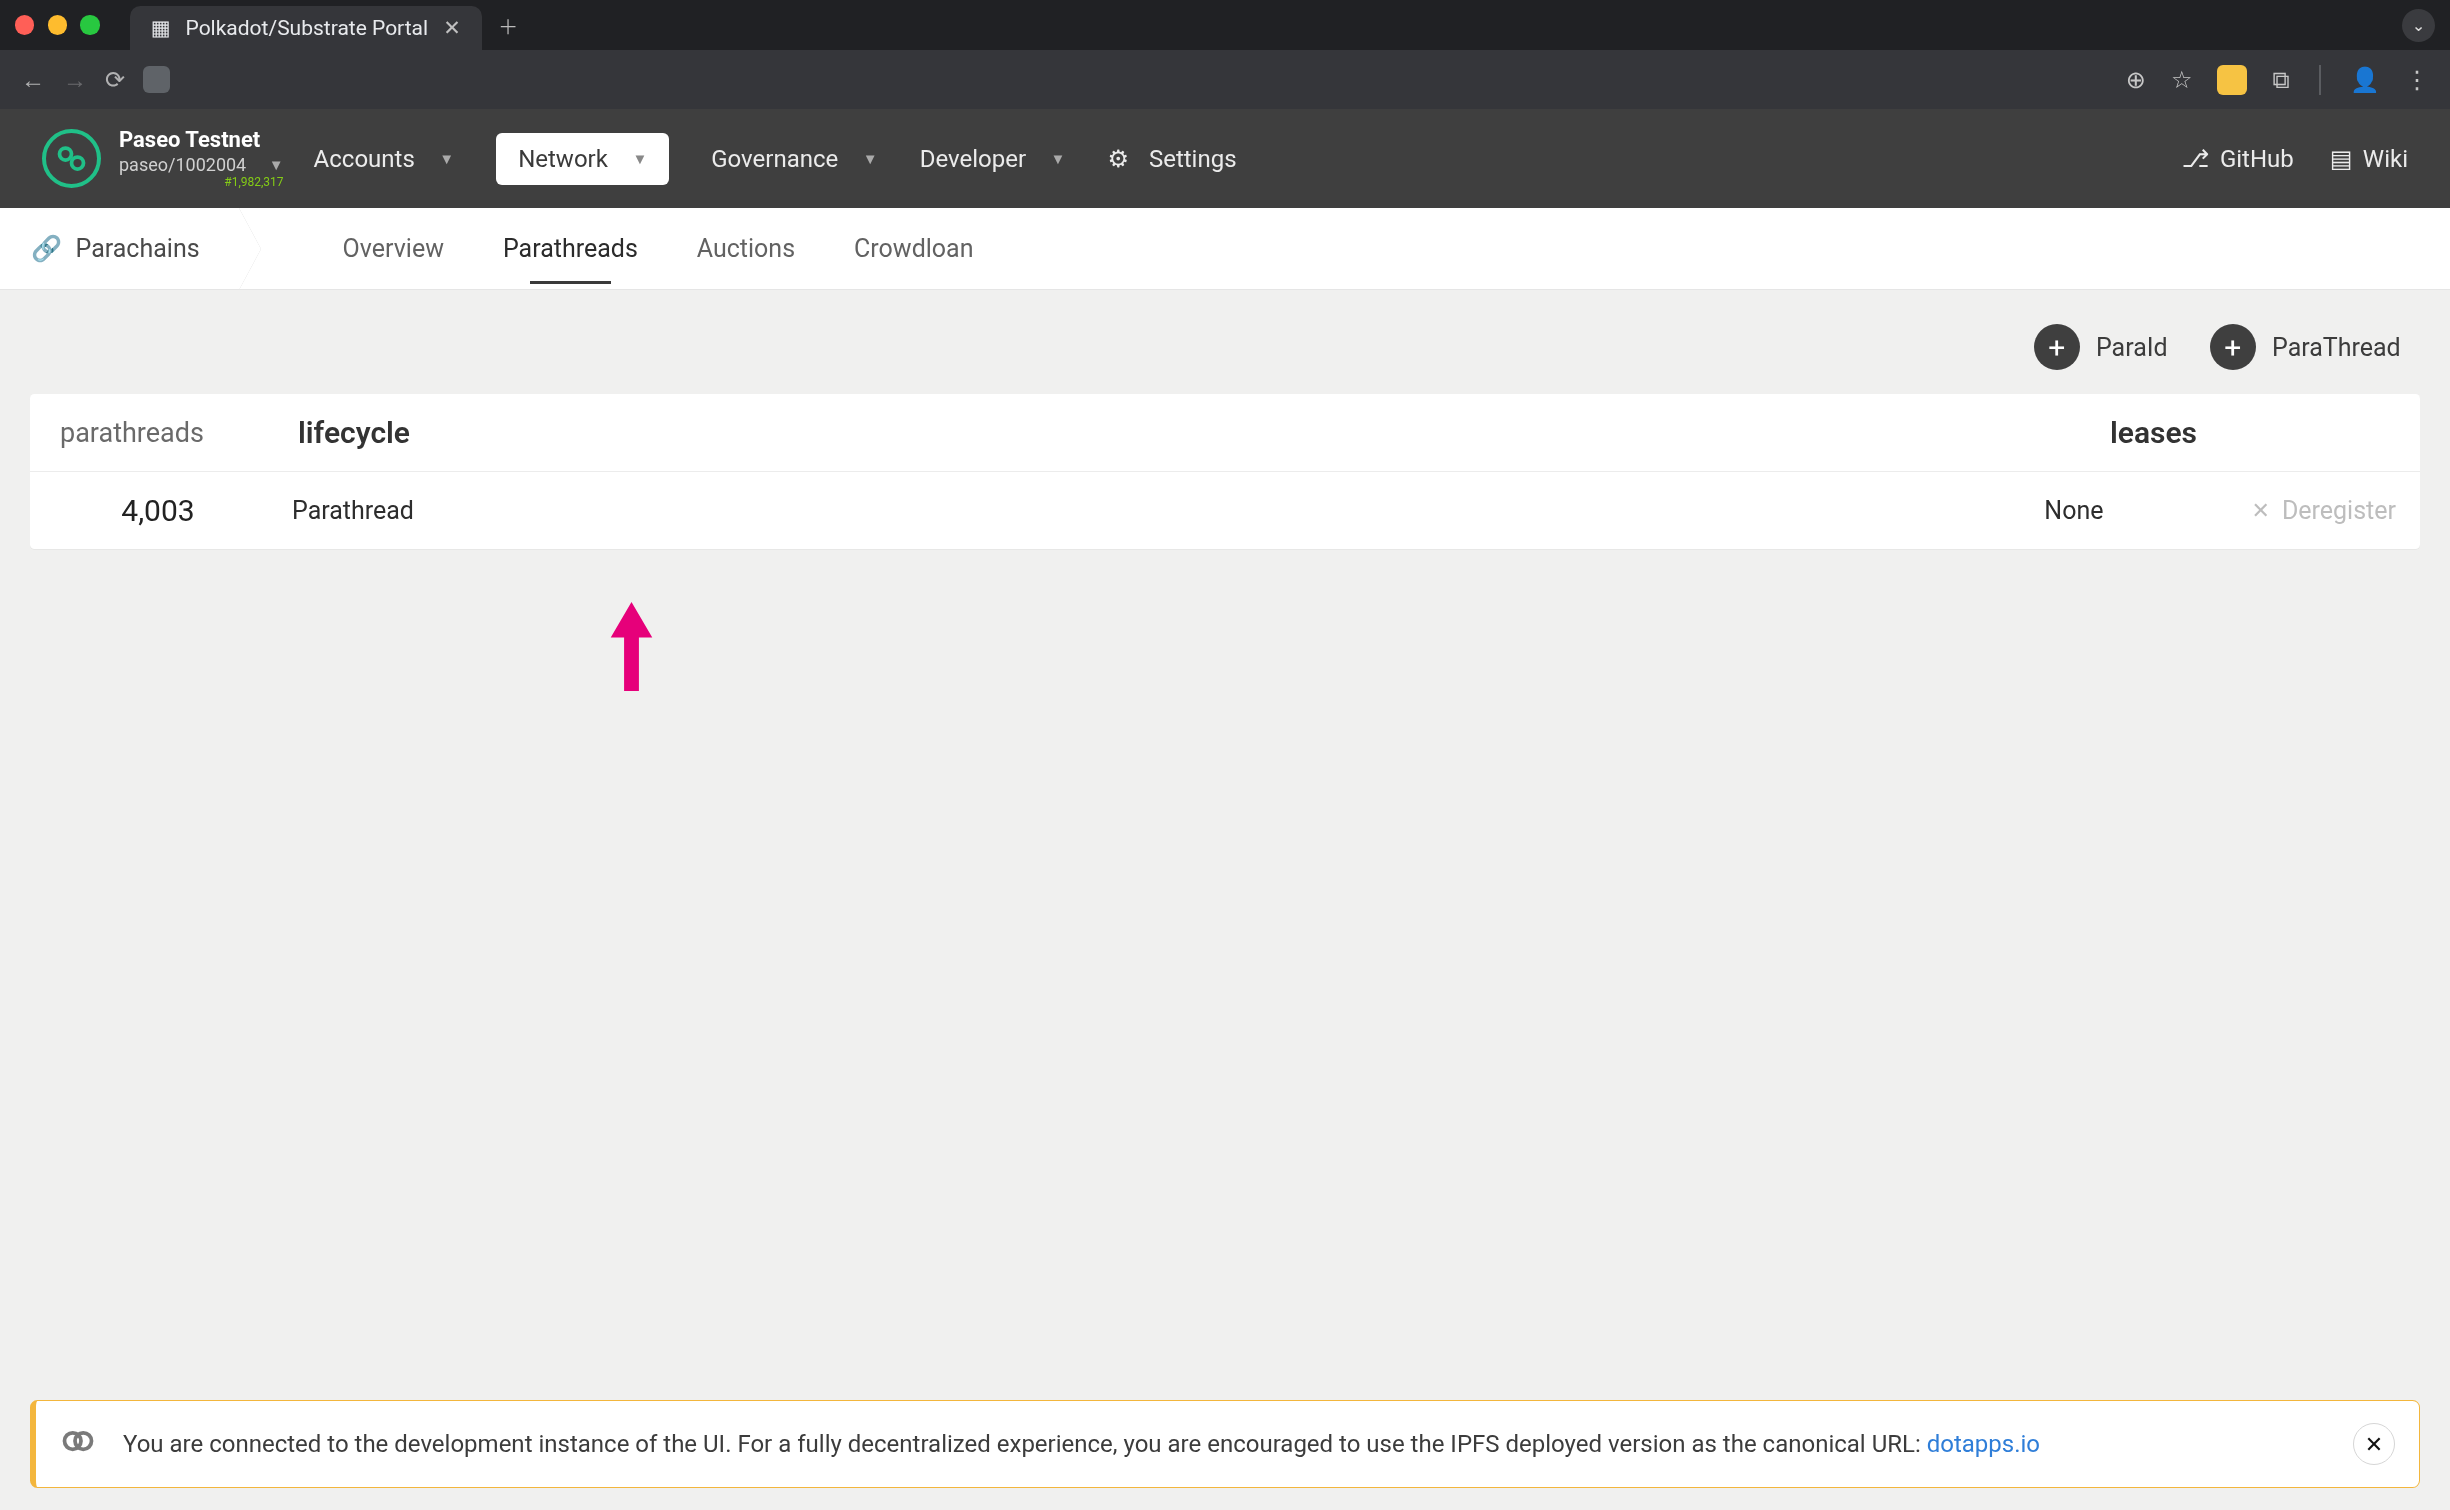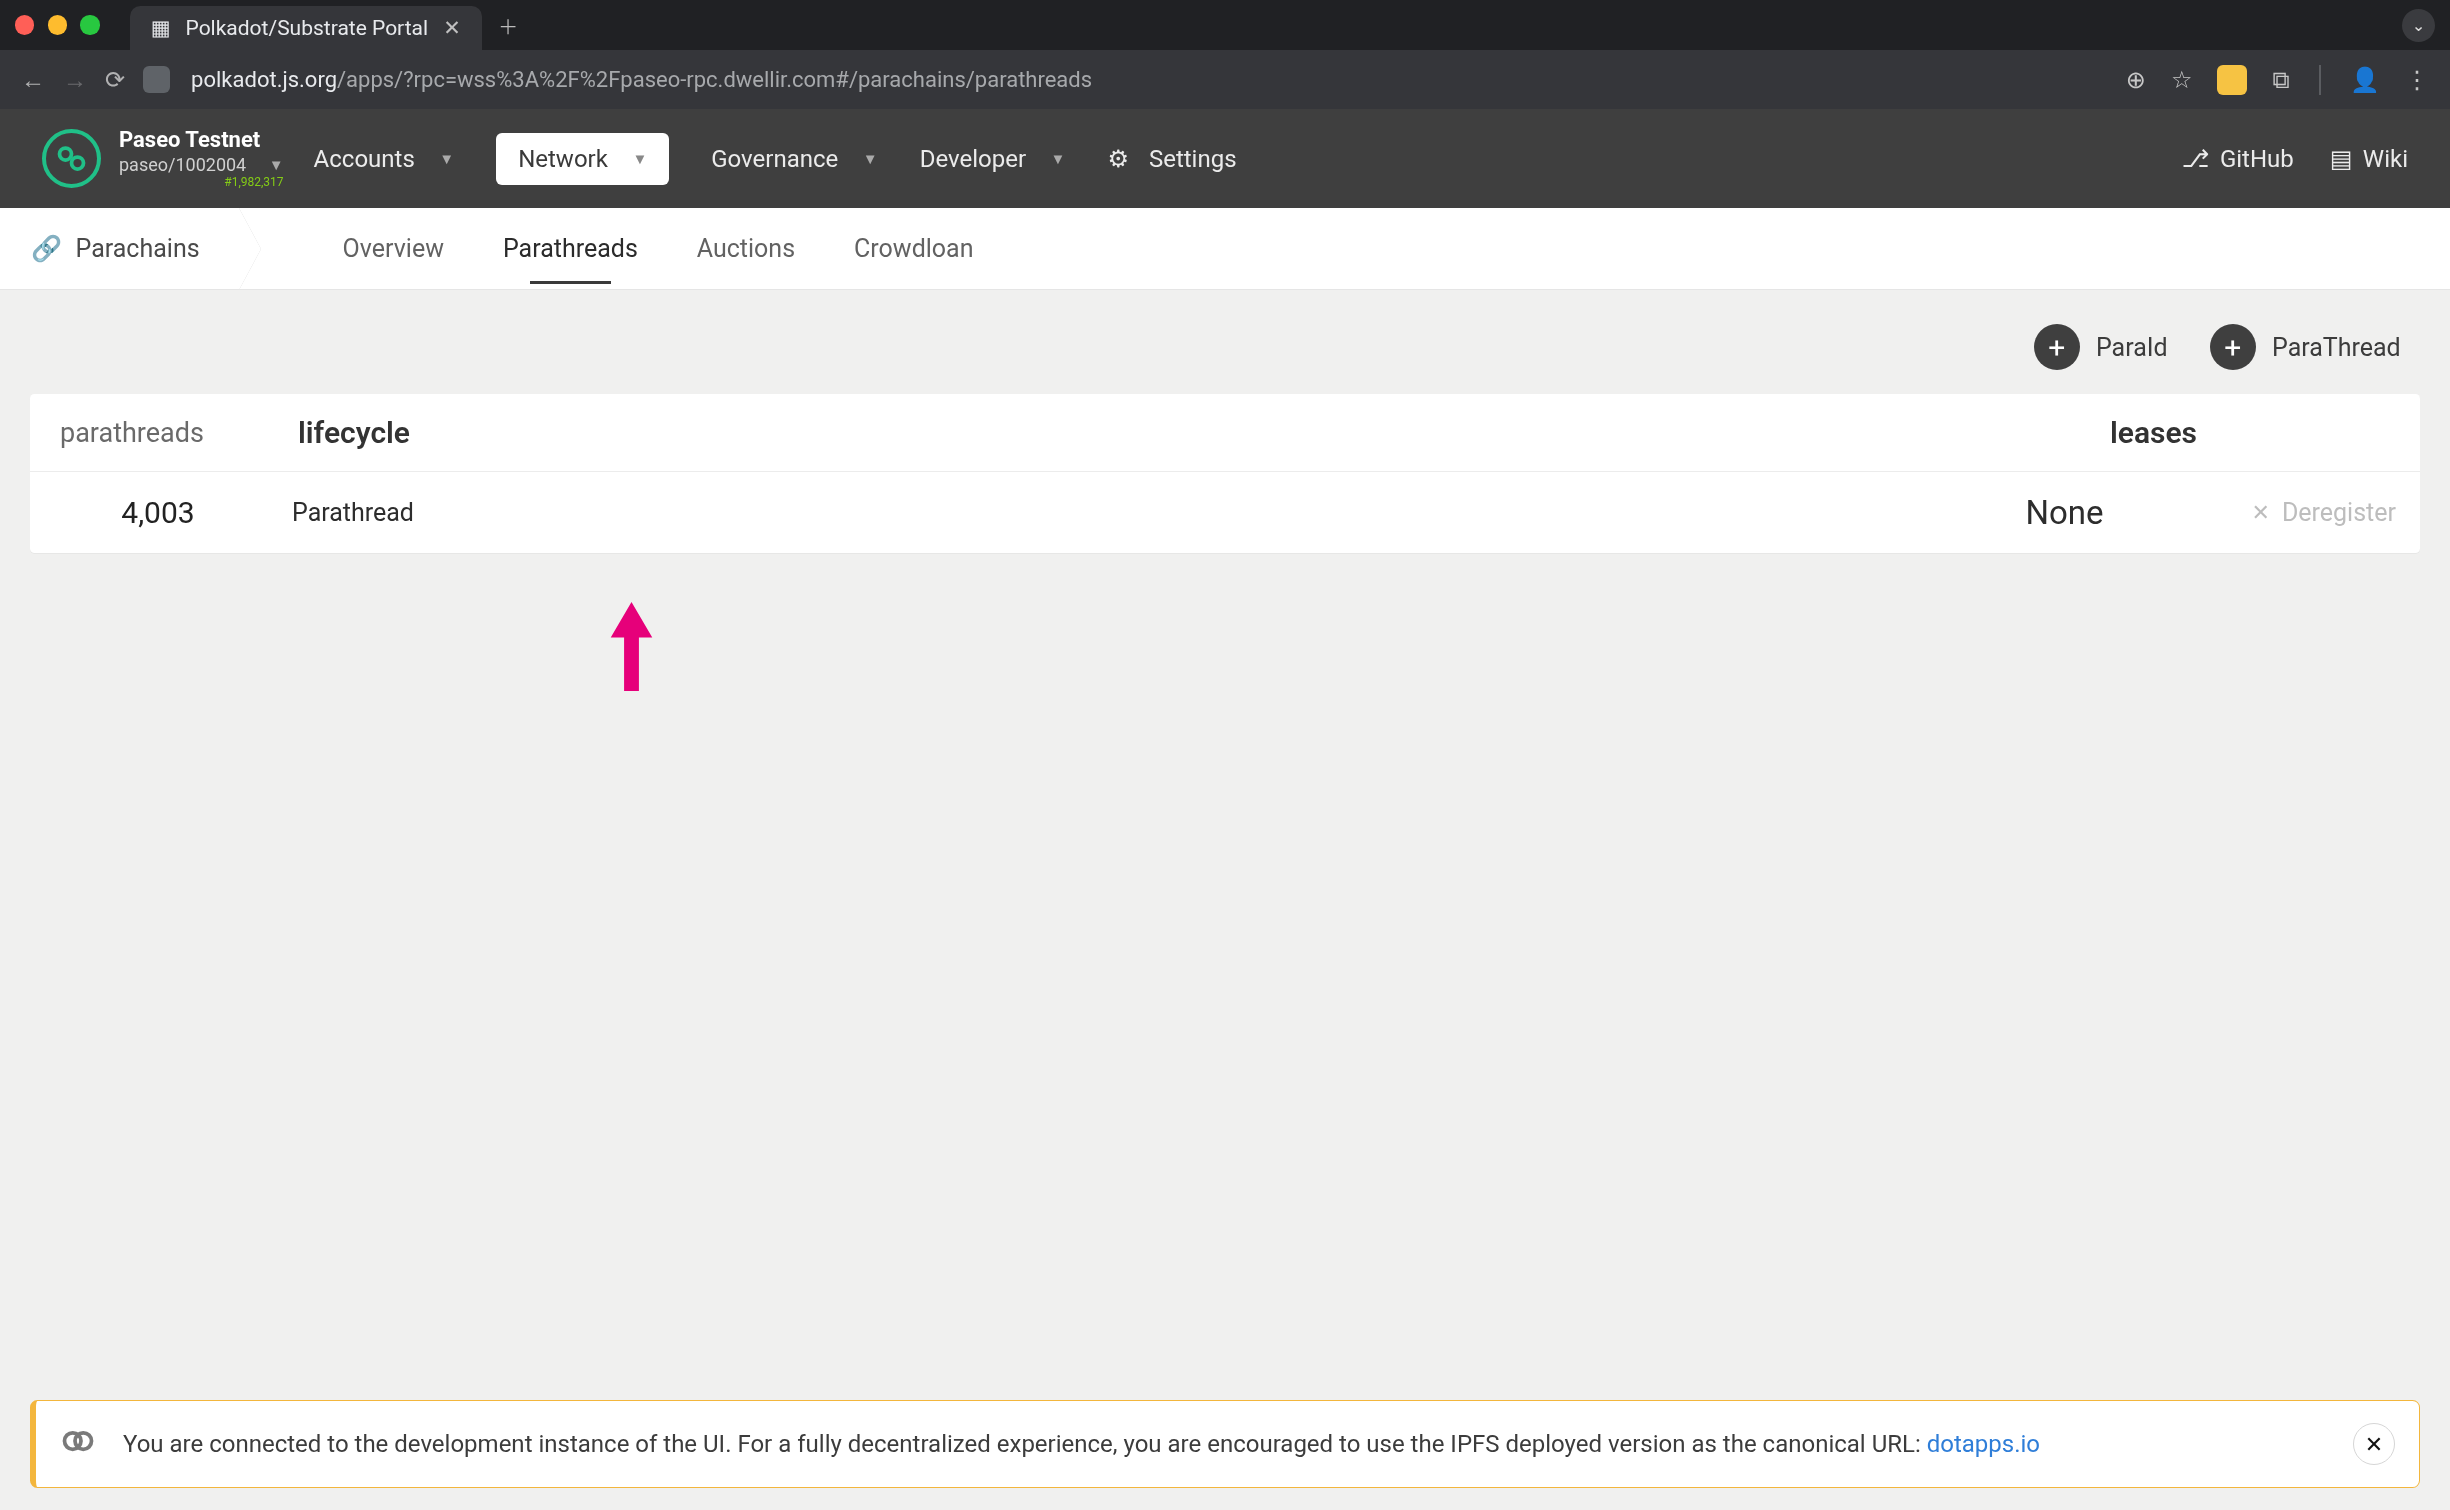--- a/index.html
+++ b/index.html
@@ -60,21 +60,21 @@
   .plus-circle{width:46px;height:46px;border-radius:50%;background:#3f3f3f;color:#fff;display:flex;align-items:center;justify-content:center;font-size:30px;font-weight:400;}
   .card{background:#fff;border-radius:4.5px;box-shadow:0 0.7px 0 rgba(0,0,0,.05);}
   .card-header{display:flex;align-items:center;padding:21px 30px;border-bottom:0.7px solid #ececec;}
   .card-title{font-size:27px;color:#6a6a6a;font-weight:400;min-width:208px;}
   .col{font-size:30px;color:#333;font-weight:600;}
   .col.lifecycle{margin-left:30px;}
   .col.leases{margin-left:auto;margin-right:193px;}
   .row{display:flex;align-items:center;padding:21px 24px;}
   .row .id{font-size:30px;color:#222;min-width:208px;text-align:center;}
   .row .life{font-size:25px;color:#2d2d2d;margin-left:30px;}
-  .row .lease{margin-left:auto;margin-right:148px;font-size:33px;color:#2d2d2d;}
+  .row .lease{margin-left:auto;margin-right:148px;font-size:25px;color:#2d2d2d;}
   .row .dereg{display:flex;align-items:center;gap:12px;color:#bdbdbd;font-size:25px;}
   .row .dereg .x{font-size:22px;}
   
   .banner-wrap{position:absolute;left:30px;right:30px;bottom:22px;}
   .banner{display:flex;align-items:center;gap:27px;background:#fff;border:1.5px solid #f3b63d;border-left:6px solid #f3b63d;border-radius:7.4px;padding:22px 24px;font-size:24px;color:#3c3c3c;}
   .banner .msg{flex:1;}
   .banner .link{color:#2f7ed8;}
   .banner .close{width:42px;height:42px;border-radius:50%;border:1.5px solid #d6d6d6;display:flex;align-items:center;justify-content:center;font-size:22px;color:#111;}
   .link-ico{color:#7a7a7a;}
 </style>
@@ -95,23 +95,20 @@
   <div class="new-tab">+</div>
   <div class="chrome-spacer"></div>
   <div class="tab-arrow">⌄</div>
 </div>
 
 <div class="navrow">
   <span class="nav-btn">←</span>
   <span class="nav-btn fwd">→</span>
   <span class="nav-btn">⟳</span>
   <span class="site-chip"></span>
-  <span class="url">
-    <span>polkadot.js.org</span><span class="dim">/apps/?rpc=wss%3A%2F%2Fpaseo-rpc.dwellir.com#/parachains/parathreads</span>
-  </span>
   <div class="nav-spacer"></div>
   <div class="nav-icons">
     <span>⊕</span>
     <span>☆</span>
     <span class="ext"></span>
     <span>⧉</span>
     <span class="nav-sep"></span>
     <span>👤</span>
     <span>⋮</span>
   </div>

